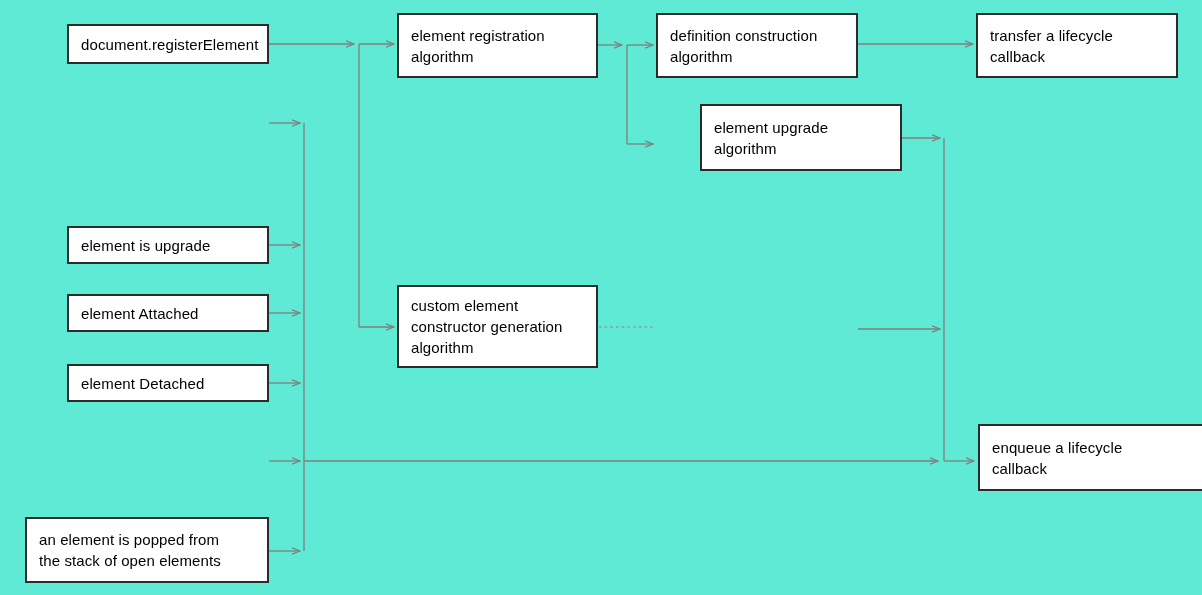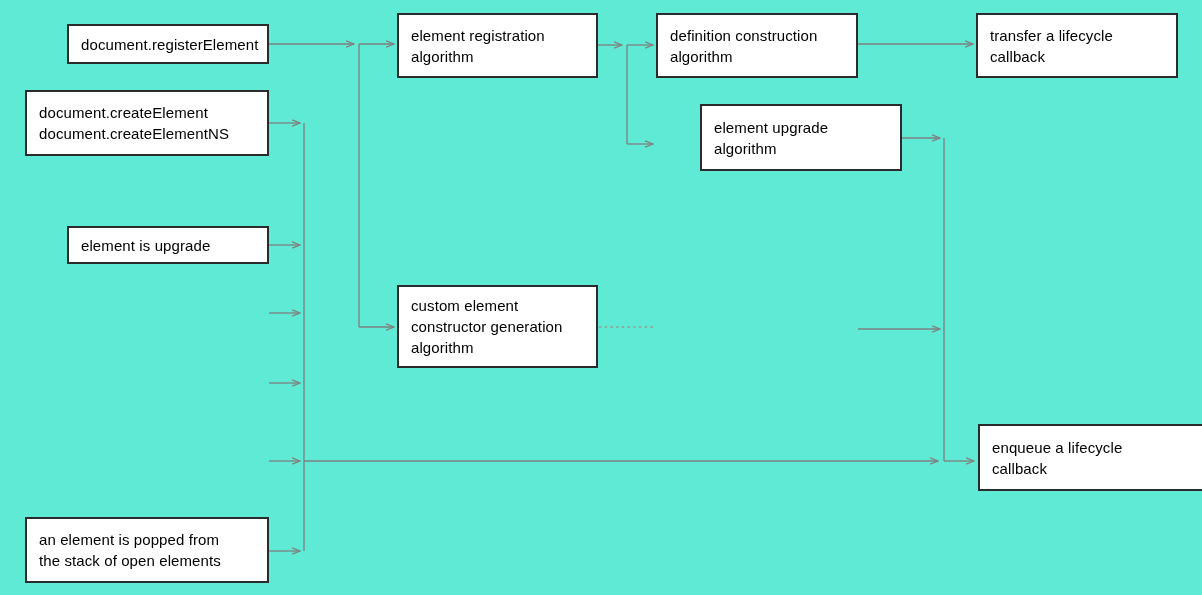--- a/index.html
+++ b/index.html
@@ -94,26 +94,26 @@
 
       <line x1="304" y1="461" x2="938" y2="461" marker-end="url(#arrow)"></line>
       <line x1="944" y1="461" x2="974" y2="461" marker-end="url(#arrow)"></line>
 
       <line x1="599" y1="327" x2="654" y2="327" stroke="#999999" stroke-dasharray="2.5 3.2"></line>
     </g>
   </svg>
 
   <div class="node" id="n-register">document.registerElement</div>
 
-  <div class="node" id="n-create">document.createElement
-document.createElementNS</div>
 
   <div class="node" id="n-created">element is upgrade</div>
 
+  <div class="node" id="n-attached">element Attached</div>
 
+  <div class="node" id="n-detached">element Detached</div>
 
 
   <div class="node" id="n-popped">an element is popped from
 the stack of open elements</div>
 
   <div class="node" id="n-registration">element registration
 algorithm</div>
 
   <div class="node" id="n-ctorgen">custom element
 constructor generation

